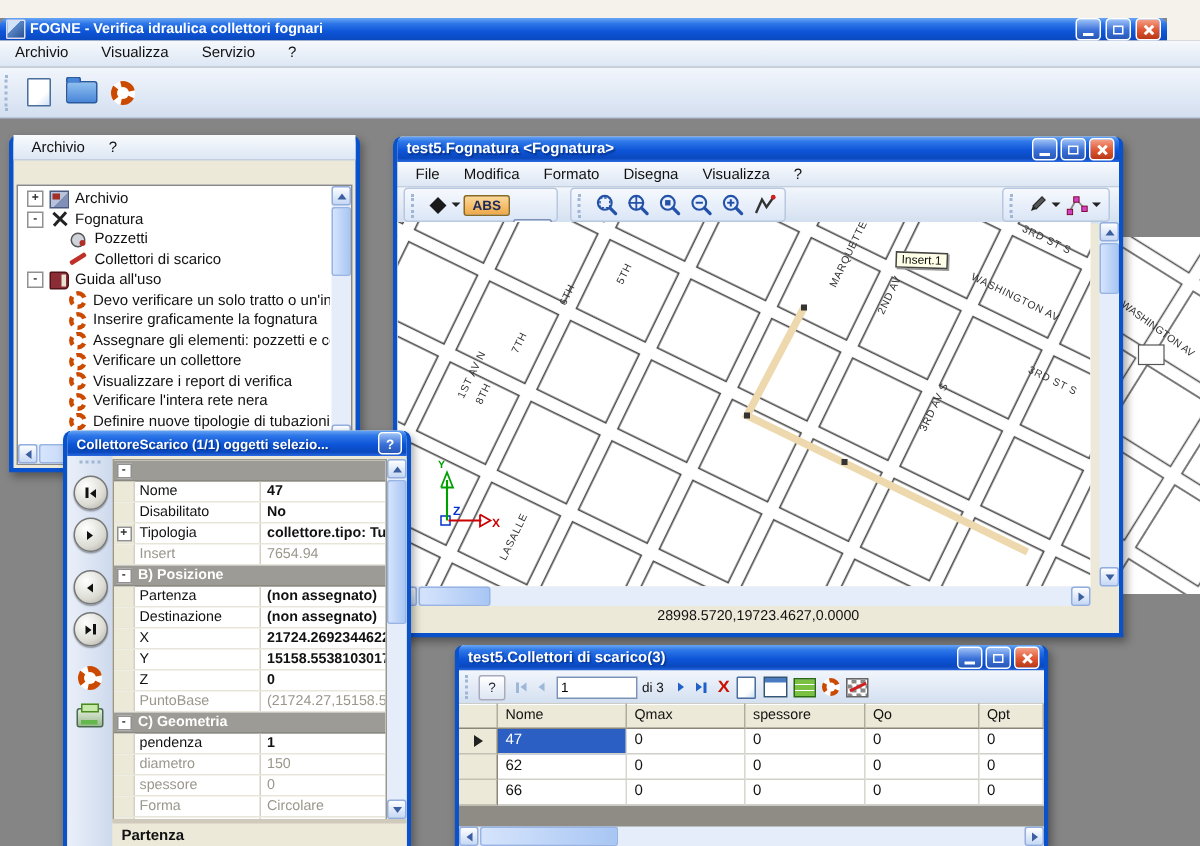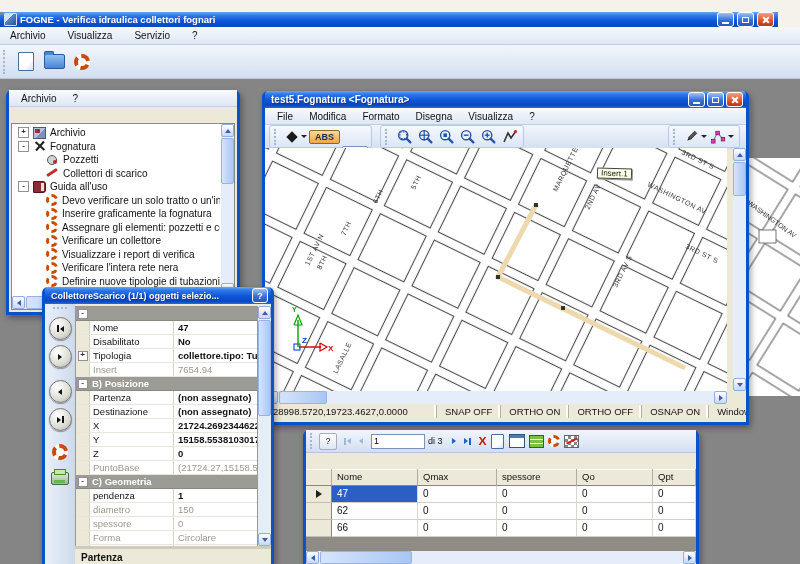--- a/index.html
+++ b/index.html
@@ -120,21 +120,21 @@
   .btn-cm{padding:1px 5px;font-size:9px;font-weight:bold;color:#222;border:1px solid #7a92b8;border-radius:2px;
     background:linear-gradient(#fdfeff,#d8e4f4);margin-top:32px;}
   .diamond{width:8px;height:8px;background:#1a1a1a;transform:rotate(45deg);margin:0 3px 0 2px;}
   .dd{width:0;height:0;border-left:3px solid transparent;border-right:3px solid transparent;border-top:3px solid #222;margin-left:2px;}
   .map-canvas{position:absolute;left:0;top:57px;width:462px;height:243px;background:#fff;overflow:hidden;}
   .insert-lbl{position:absolute;left:332px;top:20px;padding:0 3px;border:1px solid #444;background:#ffffe8;
     font-size:8px;box-shadow:1px 1px 0 #999;transform:rotate(2deg);}
   .map-vsb{position:absolute;right:0;top:57px;width:13px;height:243px;background:#e4edf9;display:flex;flex-direction:column;}
   .map-hsb{position:absolute;left:0;top:300px;width:462px;height:13px;background:#e4edf9;display:flex;}
   .map-status{position:absolute;left:0;top:313px;right:0;height:15px;background:#ece9d8;display:flex;
-    align-items:center;font-size:9.5px;overflow:hidden;}
+    align-items:center;font-size:9.5px;overflow:hidden;flex-direction:column;}
   .sfield{padding:1px 8px;border-left:1px solid #b4b0a0;box-shadow:-2px 0 0 #fdfcf8;white-space:nowrap;}
   .sfield.first{border-left:none;box-shadow:none;flex:0 0 155px;}
   
   .tab-win{left:303px;top:430px;width:390px;height:134px;z-index:5;border-bottom:none;}
   .tab-tbar{height:22px;background:linear-gradient(#f2f6fc,#d3dff0);display:flex;align-items:center;padding:0 3px;
     border-bottom:1px solid #b8c4d8;font-size:9px;}
   .qbtn{width:16px;height:15px;border:1px solid #aab;border-radius:2px;background:linear-gradient(#fff,#dde6f2);
     display:flex;align-items:center;justify-content:center;font-size:9px;color:#223;margin-right:3px;}
   .nav{width:14px;height:14px;display:flex;align-items:center;justify-content:center;gap:1px;color:#2060c8;}
   .nav.dis{color:#9db8d8;}
@@ -603,20 +603,32 @@
             <div class="ar dn"></div>
           </div>
       </div>
       <div class="pdesc">
         <span>Partenza</span>
       </div>
     </div>
   </div>
 
   <div class="win tab-win">
+    <div class="tb">
+      <span class="t">test5.Collettori di scarico(3)</span>
+      <div class="wbtn">
+          <div class="g-min"></div>
+        </div>
+      <div class="wbtn">
+          <div class="g-box"></div>
+        </div>
+      <div class="wbtn close">
+          <div class="g-x"></div>
+        </div>
+    </div>
     <div class="tab-tbar">
       <div class="grip"></div>
       <div class="qbtn">?</div>
       <div class="nav dis">
           <div class="nbar"></div>
           <div class="ar lf"></div>
         </div>
       <div class="nav dis">
           <div class="ar lf"></div>
         </div>

